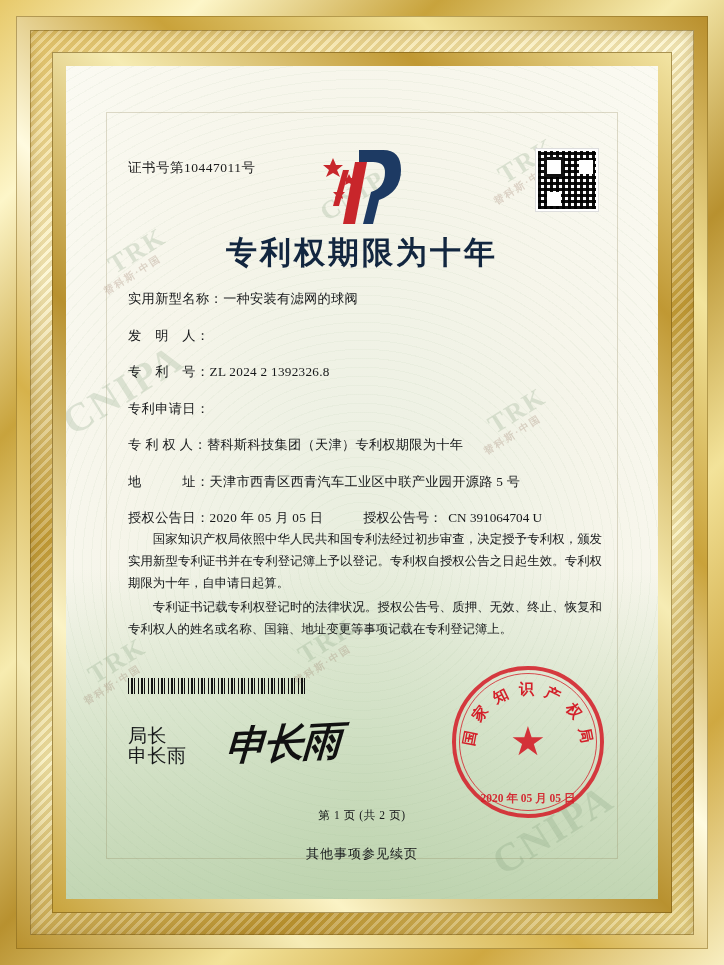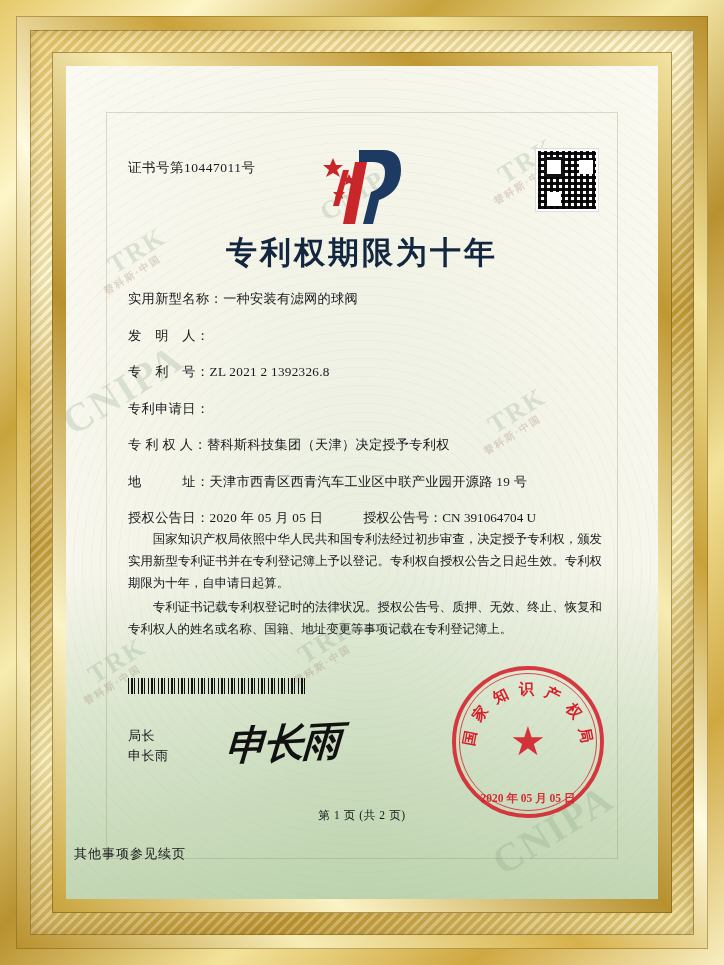--- a/index.html
+++ b/index.html
@@ -153,21 +153,21 @@
   .flabel {
     flex: 0 0 auto;
     letter-spacing: .4px;
     white-space: pre;
   }
   .fvalue {
     flex: 1 1 auto;
     letter-spacing: .3px;
   }
   .frow.two .fvalue { flex: 0 0 auto; margin-right: 40px; }
-  .frow.two .flabel2 { flex: 0 0 auto; }
+  .frow.two .flabel2 { flex: 0 0 auto; margin-right: 6px; }
 
   
   .body-text {
     position: absolute;
     left: 62px; right: 56px; top: 462px;
     font-size: 12.4px;
     line-height: 22px;
     color: #16181a;
     text-align: justify;
   }
@@ -182,21 +182,21 @@
       repeating-linear-gradient(90deg,
         #111 0 1px, transparent 1px 3px,
         #111 3px 5px, transparent 5px 6px,
         #111 6px 7px, transparent 7px 10px);
   }
 
   
   .sig-label {
     position: absolute;
     left: 62px; top: 660px;
-    font-size: 13px;
+    font-size: 19px;
     line-height: 20px;
     color: #16181a;
     letter-spacing: .5px;
   }
   .sig-hand {
     position: absolute;
     left: 160px; top: 650px;
     font-size: 40px;
     color: #111;
     font-family: "DejaVu Serif", serif;
@@ -259,21 +259,22 @@
   .page-num {
     position: absolute;
     left: 0; right: 0; bottom: 76px;
     text-align: center;
     font-size: 11.5px;
     color: #16181a;
     letter-spacing: .6px;
   }
   .footer-note {
     position: absolute;
-    left: 8px; right: 0; bottom: 36px;
+    left: 0; right: 0; bottom: 36px;
+    text-align: center;
     font-size: 13px;
     color: #16181a;
     letter-spacing: 1px;
   }
 </style>
 </head>
 <body>
 
 <div class="page">
 
@@ -321,32 +322,32 @@
     <div class="fields">
       <div class="frow">
         <span class="flabel">实用新型名称：</span>
         <span class="fvalue">一种安装有滤网的球阀</span>
       </div>
       <div class="frow">
         <span class="flabel">发　明　人：</span>
       </div>
       <div class="frow">
         <span class="flabel">专　利　号：</span>
-        <span class="fvalue">ZL 2021 2 1392326.8</span>
+        <span class="fvalue">ZL 2024 2 1392326.8</span>
       </div>
       <div class="frow">
         <span class="flabel">专利申请日：</span>
       </div>
       <div class="frow">
         <span class="flabel">专 利 权 人：</span>
-        <span class="fvalue">替科斯科技集团（天津）决定授予专利权</span>
+        <span class="fvalue">替科斯科技集团（天津）专利权期限为十年</span>
       </div>
       <div class="frow">
         <span class="flabel">地　　　址：</span>
-        <span class="fvalue">天津市西青区西青汽车工业区中联产业园开源路 19 号</span>
+        <span class="fvalue">天津市西青区西青汽车工业区中联产业园开源路 5 号</span>
       </div>
       <div class="frow two">
         <span class="flabel">授权公告日：</span>
         <span class="fvalue">2020 年 05 月 05 日</span>
         <span class="flabel2">授权公告号：</span>
         <span>CN 391064704 U</span>
       </div>
     </div>
 
     <div class="body-text">

